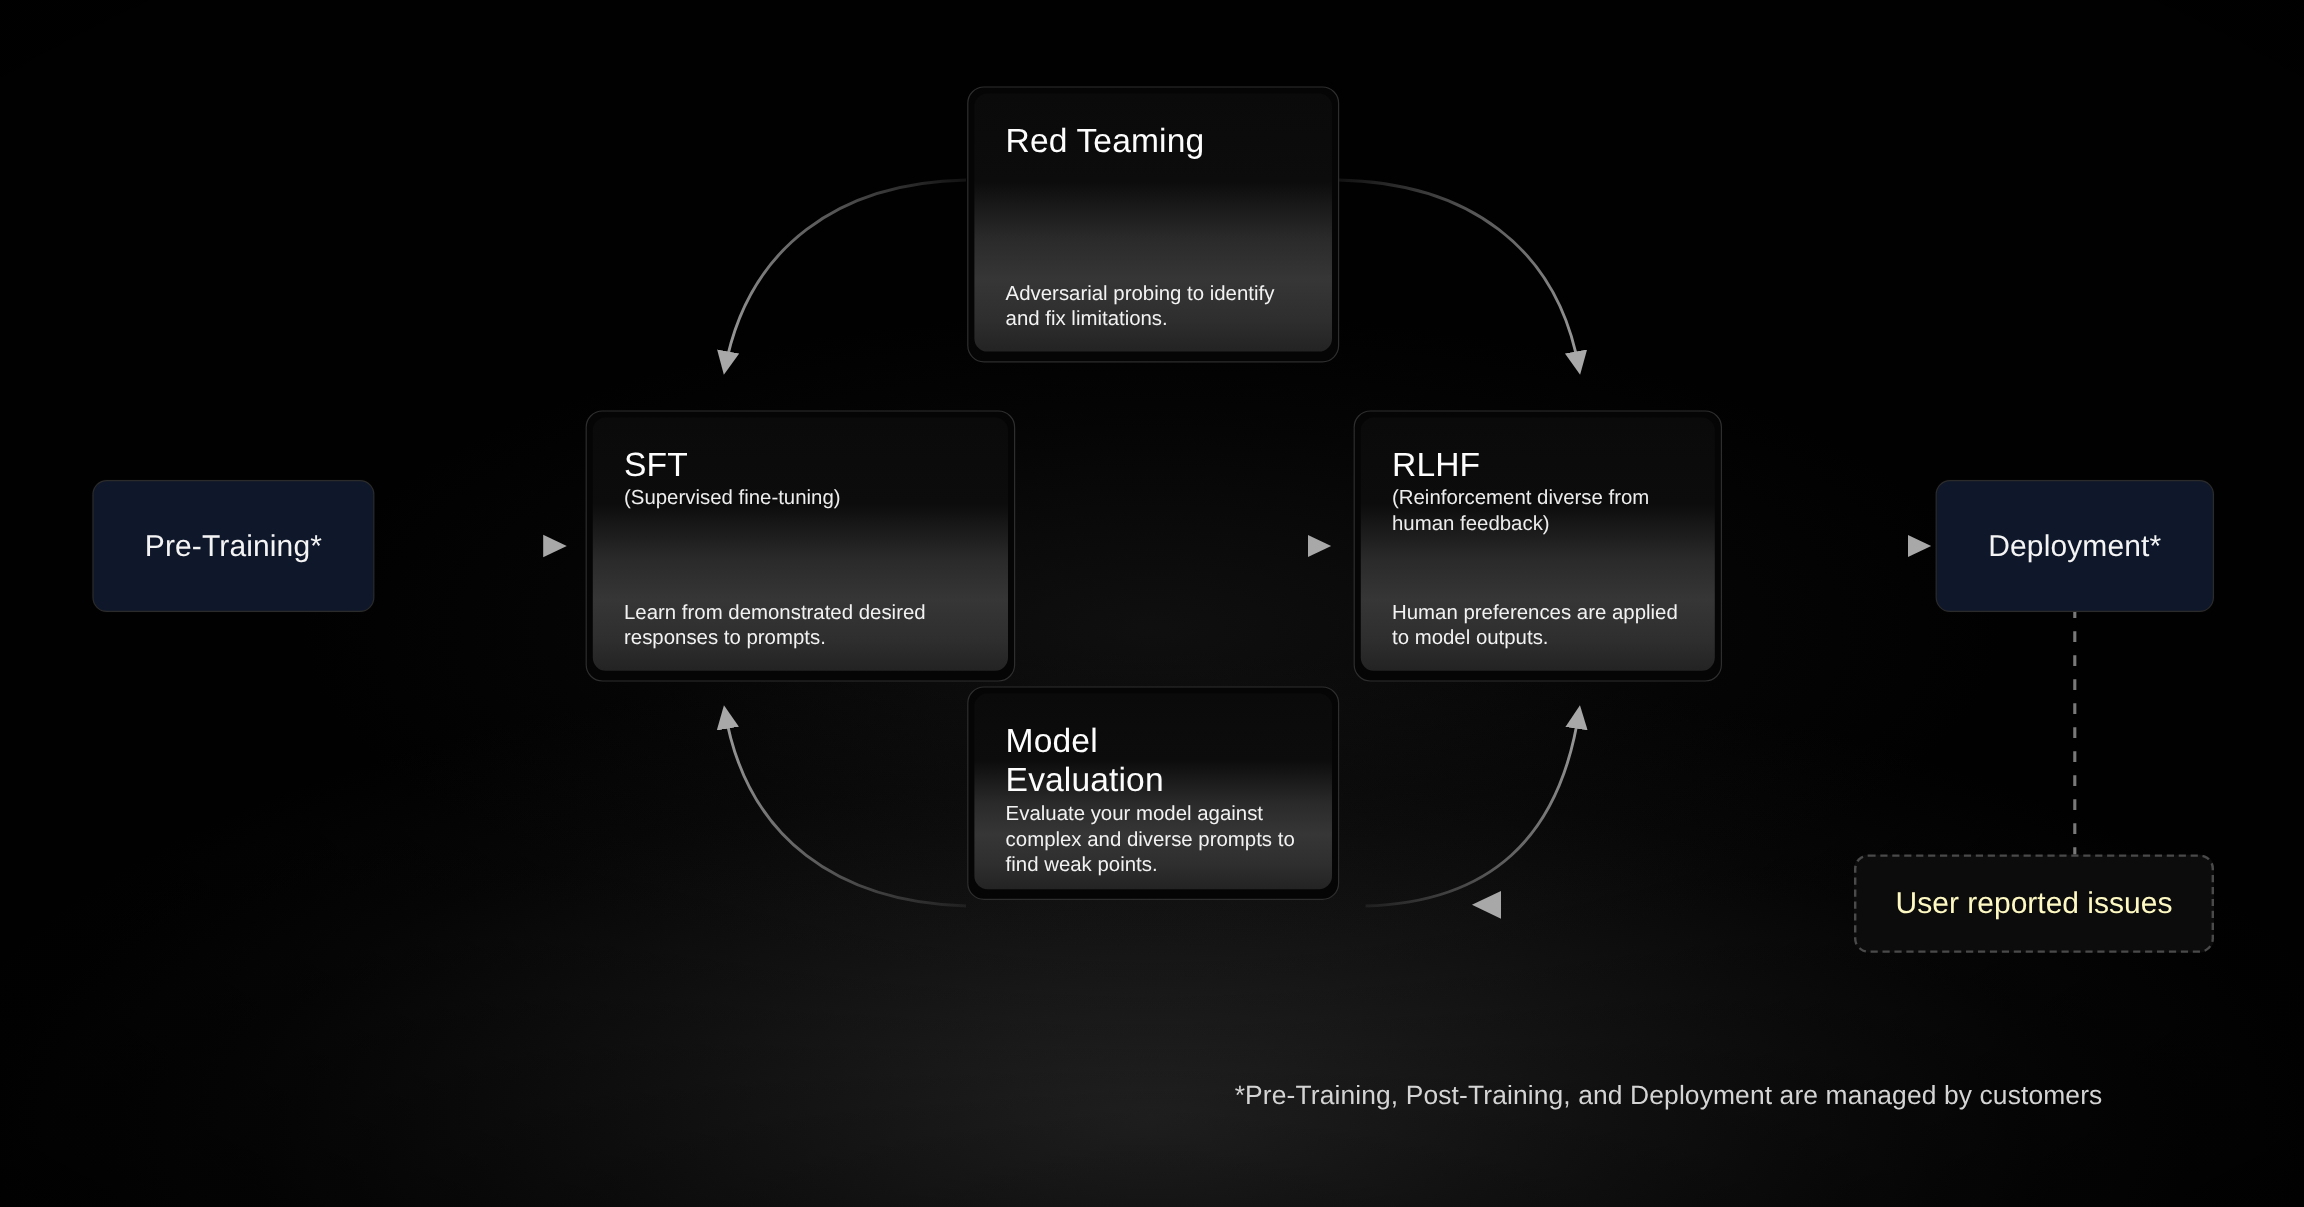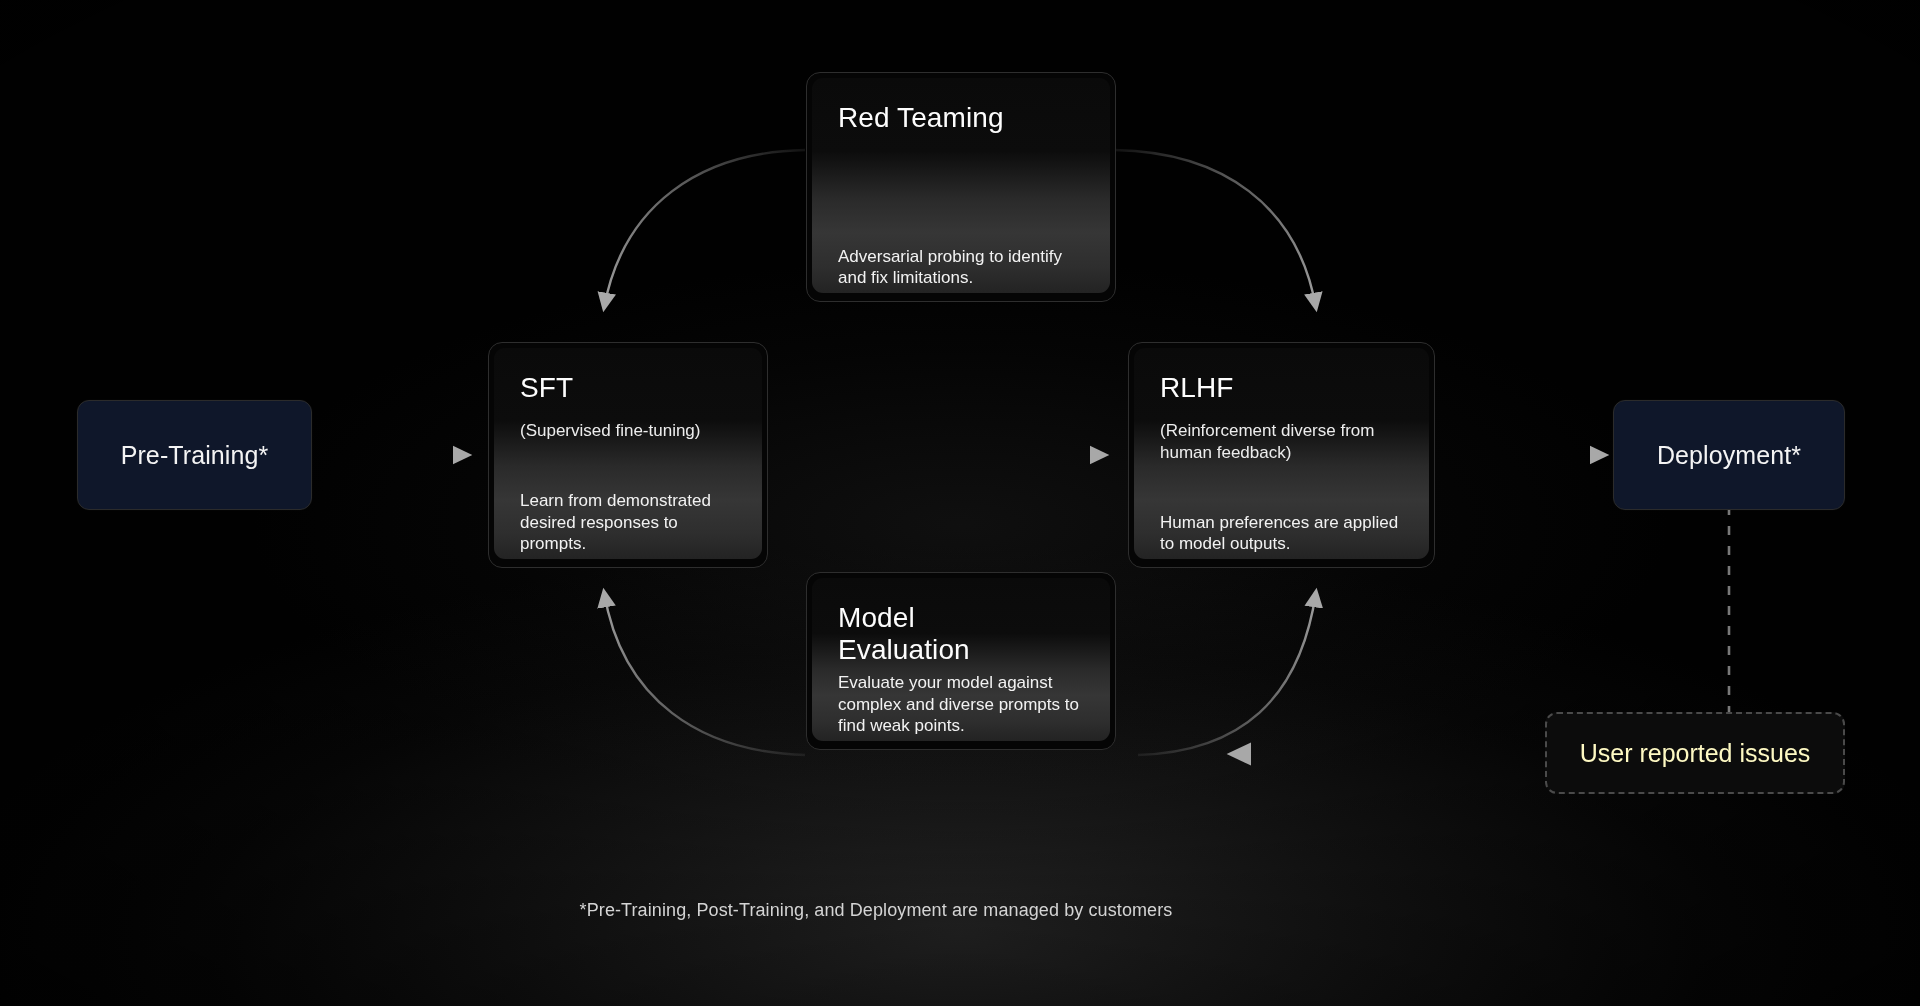--- a/index.html
+++ b/index.html
@@ -105,34 +105,34 @@
     bottom: 8px;
     border-radius: 11px;
     background: linear-gradient(180deg,
                 #0a0a0a 0%,
                 #0c0c0c 34%,
                 #2a2a2a 56%,
                 #363636 72%,
                 #2e2e2e 88%,
                 #232323 100%);
     box-sizing: border-box;
-    padding: 24px 26px 4px 26px;
+    padding: 24px 26px 16px 26px;
     display: flex;
     flex-direction: column;
   }
   .card-head { flex: 0 0 auto; }
   .card-title {
     font-size: 28px;
     font-weight: 400;
     line-height: 1.16;
     color: #fdfdfd;
     letter-spacing: 0.1px;
   }
   .card-sub {
-    margin-top: 16px;
+    margin-top: 0;
     font-size: 17px;
     font-weight: 400;
     line-height: 1.26;
     color: #ededed;
   }
   .card-body {
     margin-top: auto;
     font-size: 17px;
     line-height: 1.28;
     color: #f2f2f2;
@@ -145,22 +145,22 @@
     width: 1920px;
     height: 1006px;
     pointer-events: none;
   }
 
   
   .footnote {
     position: absolute;
     left: 0;
     width: 1752px;
-    text-align: center;
-    font-size: 18px;
+    text-align: right;
+    font-size: 22px;
     color: #d4d4d4;
     letter-spacing: 0.1px;
   }
 </style>
 </head>
 <body>
 
 <div id="stage">
 
   <div class="glow glow-bottom"></div>
@@ -229,21 +229,21 @@
 
   <div class="node node-card" style="left:806px; top:72px; width:310px; height:230px;">
     <div class="card-inner">
       <div class="card-head">
         <div class="card-title">Red Teaming</div>
       </div>
       <div class="card-body">Adversarial probing to identify and fix limitations.</div>
     </div>
   </div>
 
-  <div class="node node-card" style="left:488px; top:342px; width:280px; height:226px;text-decoration:underline;">
+  <div class="node node-card" style="left:488px; top:342px; width:358px; height:226px;text-decoration:underline;">
     <div class="card-inner">
       <div class="card-head">
         <div class="card-title">SFT</div>
         <div class="card-sub">(Supervised fine-tuning)</div>
       </div>
       <div class="card-body">Learn from demonstrated desired responses to prompts.</div>
     </div>
   </div>
 
   <div class="node node-card" style="left:1128px; top:342px; width:307px; height:226px;">

